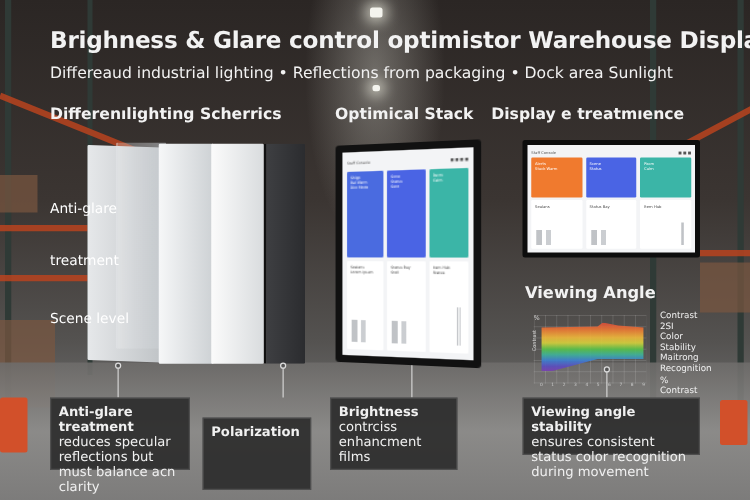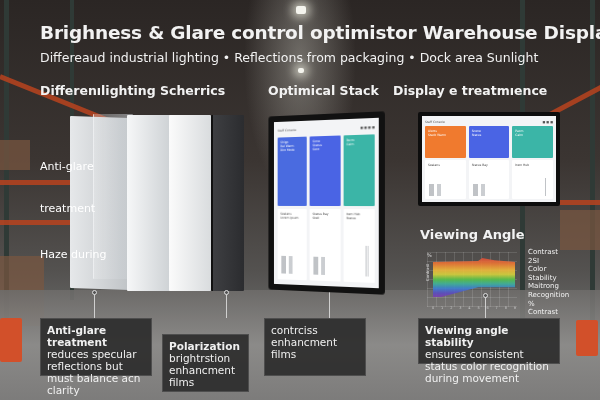--- a/index.html
+++ b/index.html
@@ -101,21 +101,21 @@
 <div class="sec" style="left:393px;">Display e treatmıence</div>
 
 <div class="layer l1"></div>
 <div class="layer l2"></div>
 <div class="layer l3"></div>
 <div class="layer l4"></div>
 <div class="layer l5"></div>
 
 <div class="layer-label" style="top:160px;">Anti-glare</div>
 <div class="layer-label" style="top:202px;">treatment</div>
-<div class="layer-label" style="top:248px;">Haze during</div>
+<div class="layer-label" style="top:248px;">Scene level</div>
 
 <div class="pin" style="left:94px;top:292px;height:26px;"></div>
 <div class="pin-dot" style="left:92px;top:290px;"></div>
 <div class="pin" style="left:226px;top:292px;height:26px;"></div>
 <div class="pin-dot" style="left:224px;top:290px;"></div>
 <div class="pin" style="left:329px;top:287px;height:31px;"></div>
 <div class="pin-dot" style="left:327px;top:285px;"></div>
 <div class="pin" style="left:485px;top:295px;height:23px;"></div>
 <div class="pin-dot" style="left:483px;top:293px;"></div>
 
@@ -227,21 +227,21 @@
   <div>%</div>
   <div>Contrast</div>
 </div>
 
 <div class="note" style="left:40px;width:112px;height:58px;">
   <span class="h">Anti-glare treatment</span>
   <span>reduces specular reflections but must balance acn clarity</span>
 </div>
 <div class="note" style="left:162px;width:87px;height:58px;margin-top:16px;">
   <span class="h">Polarization</span>
-  <span>brightrstion enhancment films</span>
 </div>
 <div class="note" style="left:264px;width:102px;height:58px;">
+  <span class="h">Brightness</span>
   <span>contrciss enhancment films</span>
 </div>
 <div class="note" style="left:418px;width:142px;height:46px;">
   <span class="h">Viewing angle stability</span>
   <span>ensures consistent status color recognition during movement</span>
 </div>
 
 </body></html>

